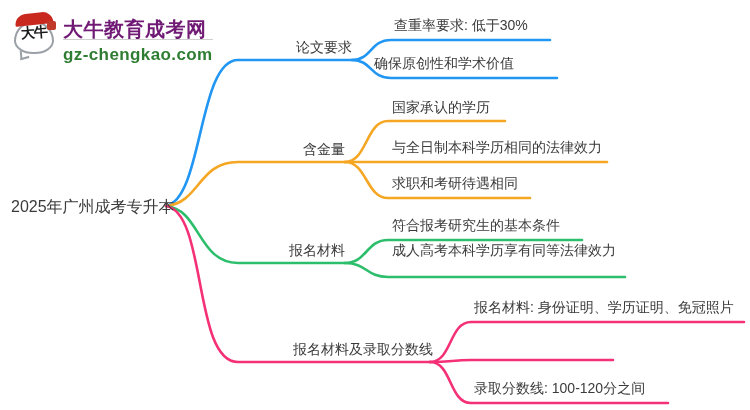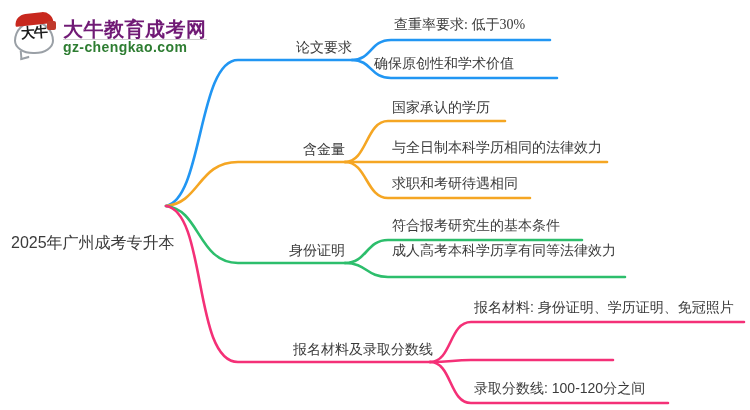--- a/index.html
+++ b/index.html
@@ -33,37 +33,37 @@
     position:absolute; right:2px; top:9px; width:9px; height:9px;
     background:#c0392b; border-radius:2px;
   }
   .bubble-text {
     position:absolute; left:4px; top:13px; width:36px;
     text-align:center; font-weight:bold; font-size:14px; line-height:15px;
     color:#1c1c1c; letter-spacing:-1px; transform:rotate(-4deg);
   }
   .logo-copy { display:flex; flex-direction:column; margin-top:8px; }
   .logo-title { color:#701a75; font-weight:bold; font-size:20px; line-height:19px; letter-spacing:0.5px; }
-  .logo-url { color:#2e7d32; font-weight:bold; font-size:14px; line-height:13px;
-              border-top:1px solid #cfcfcf; padding-top:1px; letter-spacing:0.4px; }
+  .logo-url { color:#2e7d32; font-weight:bold; font-size:17px; line-height:13px;
+              border-top:1px solid #cfcfcf; padding-top:8px; letter-spacing:0.4px; }
 
   
   .lines { position:absolute; left:0; top:0; width:750px; height:410px; }
   .lines path { fill:none; stroke-width:2.6; stroke-linecap:round; stroke-linejoin:round; }
 
   .node { position:absolute; white-space:nowrap; font-size:14px; line-height:20px; color:#3b3b3b; }
-  .root-label { left:11px; top:197px; width:152px; font-size:16px; line-height:20px; text-align:right;margin-top:36px; }
+  .root-label { left:11px; top:197px; width:152px; font-size:16px; line-height:20px; text-align:right; }
   .branch-label { text-align:right; }
 
   .b0 { left:237px; top:37px;  width:115px; }
   .b1 { left:237px; top:139px; width:108px; }
   .b2 { left:237px; top:240px; width:108px; }
   .b3 { left:240px; top:339px; width:193px; }
 
-  .l00 { left:394px; top:15px;font-family:Liberation Serif, serif; }
+  .l00 { left:394px; top:15px; }
   .l01 { left:374px; top:53px; }
   .l10 { left:392px; top:97px; }
   .l11 { left:392px; top:137px; }
   .l12 { left:392px; top:173px; }
   .l20 { left:392px; top:215px; }
   .l21 { left:392px; top:240px; }
   .l30 { left:474px; top:297px; }
   .l31 { left:474px; top:335px; }
   .l32 { left:474px; top:378px; }
 </style>
@@ -104,21 +104,21 @@
     <path d="M166,206 C207,212 193,362 238,362 L430,362" stroke="#f43077"></path>
     <path d="M430,362 C452,362 449,322 471,322 L744,322" stroke="#f43077"></path>
     <path d="M430,362 C452,362 452,360 471,360 L613,360" stroke="#f43077"></path>
     <path d="M430,362 C452,362 449,403 471,403 L668,403" stroke="#f43077"></path>
   </svg>
 
   <div class="node root-label">2025年广州成考专升本</div>
 
   <div class="node branch-label b0">论文要求</div>
   <div class="node branch-label b1">含金量</div>
-  <div class="node branch-label b2">身份证明</div>
+  <div class="node branch-label b2">报名材料</div>
   <div class="node branch-label b3">报名材料及录取分数线</div>
 
   <div class="node l00">查重率要求: 低于30%</div>
   <div class="node l01">确保原创性和学术价值</div>
   <div class="node l10">国家承认的学历</div>
   <div class="node l11">与全日制本科学历相同的法律效力</div>
   <div class="node l12">求职和考研待遇相同</div>
   <div class="node l20">符合报考研究生的基本条件</div>
   <div class="node l21">成人高考本科学历享有同等法律效力</div>
   <div class="node l30">报名材料: 身份证明、学历证明、免冠照片</div>

